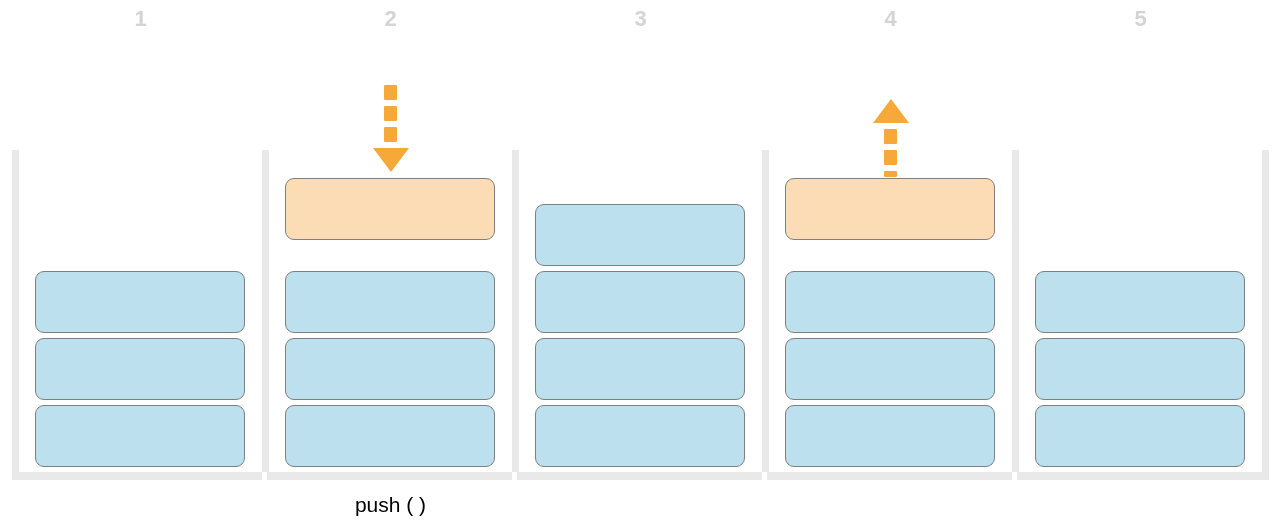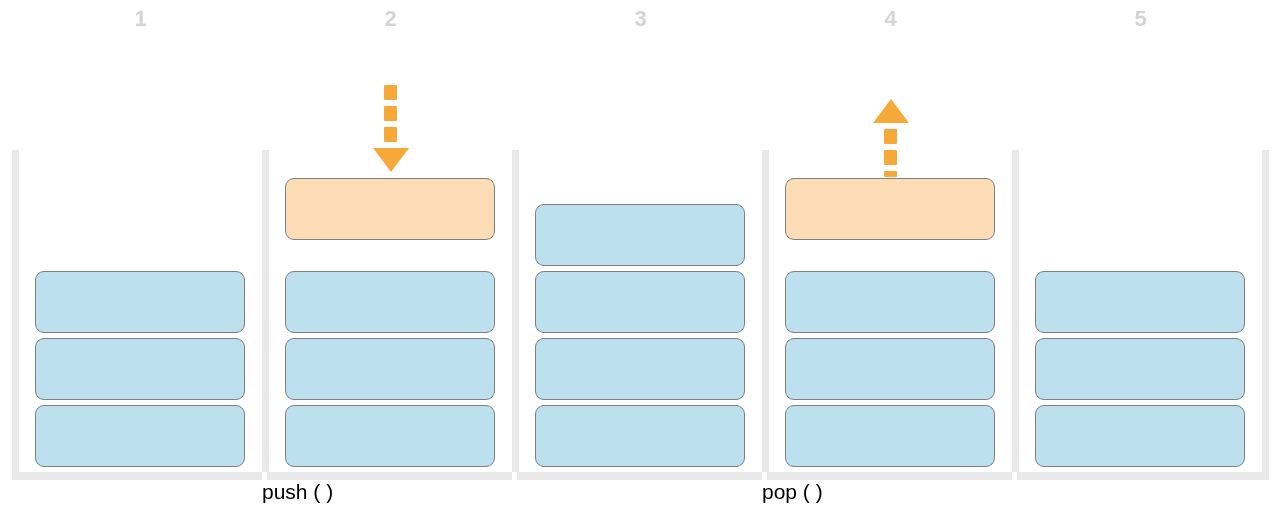--- a/index.html
+++ b/index.html
@@ -39,22 +39,22 @@
   .arrow {
     position: absolute; left: 50%; transform: translateX(-50%);
     display: flex; flex-direction: column; align-items: center; gap: 6px;
   }
   .dash { width: 13px; background: var(--arrow); border-radius: 1px; }
   .tri { width: 0; height: 0; }
   .tri.down { border-left: 18px solid transparent; border-right: 18px solid transparent; border-top: 24px solid var(--arrow); }
   .tri.up { border-left: 18px solid transparent; border-right: 18px solid transparent; border-bottom: 24px solid var(--arrow); }
 
   .op-label {
-    position: absolute; top: 480px; left: 0; width: 257px;
-    text-align: left; font-size: 21px; color: var(--label);
+    position: absolute; top: 493px; left: 0; width: 257px;
+    text-align: center; font-size: 21px; color: var(--label);
   }
 </style>
 </head>
 <body>
 
 <div class="scene">
 
   <div class="wall" style="left:12px"></div>
   <div class="wall" style="left:262px"></div>
   <div class="wall" style="left:512px"></div>
@@ -107,21 +107,20 @@
   </div>
 
   <div class="column" style="left:762px">
     <div class="col-number">4</div>
     <div class="blocks">
         <div class="block blue" style="top: 405px;"></div>
         <div class="block blue" style="top: 338px;"></div>
         <div class="block blue" style="top: 271px;"></div>
         <div class="block orange" style="top: 178px;"></div>
       </div>
-    <div class="op-label">pop ( )</div>
   <div class="arrow up" style="top: 99px;">
         <div class="tri up"></div>
         <div class="dash" style="height: 15px;"></div>
         <div class="dash" style="height: 15px;"></div>
         <div class="dash" style="height: 6px;"></div>
       </div>
     </div>
 
   <div class="column" style="left:1012px">
     <div class="col-number">5</div>

